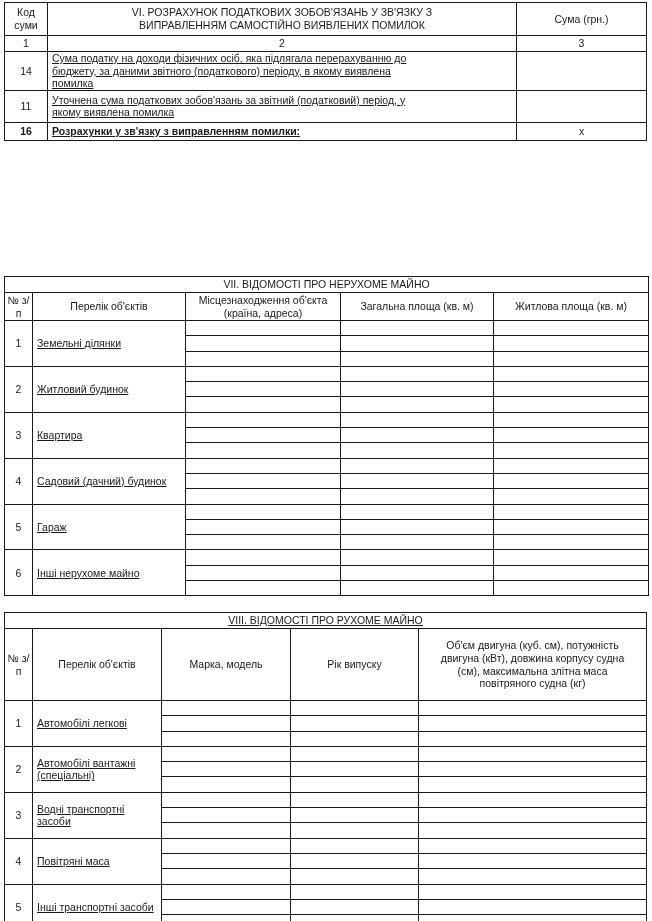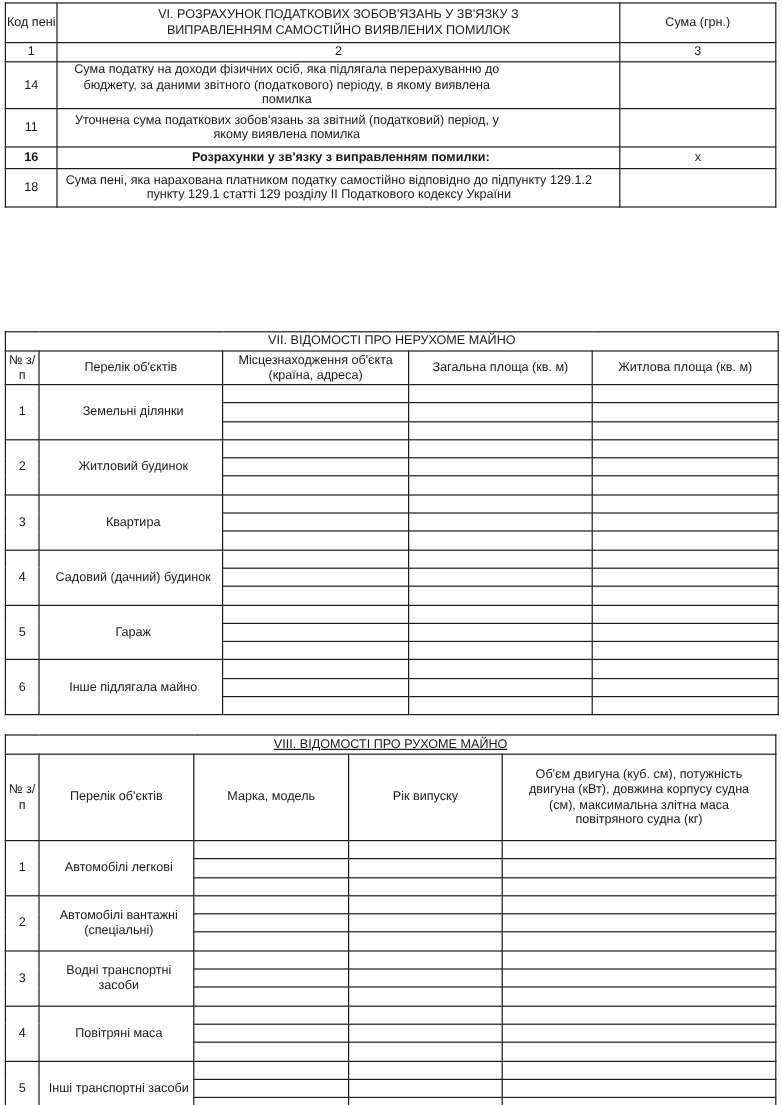--- a/index.html
+++ b/index.html
@@ -1,21 +1,21 @@
 <!DOCTYPE html>
 <html><head>
 <meta charset="utf-8">
 <style>
   * { box-sizing: border-box; margin: 0; padding: 0; }
   html, body { width: 652px; height: 921px; background: #ffffff; overflow: hidden; }
   body { font-family: "Liberation Sans", sans-serif; font-size: 10.5px; color: #1a1a1a; position: relative; }
   table { border-collapse: collapse; table-layout: fixed; position: absolute; }
   td, th { border: 1.2px solid #1a1a1a; font-weight: normal; vertical-align: middle; line-height: 1.2; }
   .c { text-align: center; }
-  .l { text-align: center; padding-left: 4px; }
+  .l { text-align: left; padding-left: 4px; text-decoration: underline; }
   .b { font-weight: bold; margin-left: 20px; }
 
   
   #t6 { left: 4px; top: 2px; width: 642px; }
   #t6 .hd td { height: 33px; }
   #t6 .num td { height: 16px; }
   #t6 .r2 td { height: 32px; }
   #t6 .r1 td { height: 18px; }
 
   
@@ -34,21 +34,21 @@
 <body>
 
 <table id="t6">
   <colgroup>
       <col style="width:43px">
       <col style="width:469px">
       <col style="width:130px">
     </colgroup>
   <tbody>
       <tr class="hd">
-    <td class="c">Код пені</td>
+    <td class="c">Код суми</td>
     <td class="c" style="padding:0 40px;">VI. РОЗРАХУНОК ПОДАТКОВИХ ЗОБОВ'ЯЗАНЬ У ЗВ'ЯЗКУ З ВИПРАВЛЕННЯМ САМОСТІЙНО ВИЯВЛЕНИХ ПОМИЛОК</td>
     <td class="c">Сума (грн.)</td>
   </tr>
   <tr class="num">
     <td class="c">1</td>
     <td class="c">2</td>
     <td class="c">3</td>
   </tr>
   <tr class="r2">
     <td class="c">14</td>
@@ -57,25 +57,20 @@
   </tr>
   <tr class="r2">
     <td class="c">11</td>
     <td class="l" style="padding-right:90px">Уточнена сума податкових зобов'язань за звітний (податковий) період, у якому виявлена помилка</td>
     <td></td>
   </tr>
   <tr class="r1">
     <td class="c b">16</td>
     <td class="l b">Розрахунки у зв'язку з виправленням помилки:</td>
     <td class="c">x</td>
-  </tr>
-  <tr class="r2">
-    <td class="c">18</td>
-    <td class="l" style="padding-right:20px">Сума пені, яка нарахована платником податку самостійно відповідно до підпункту 129.1.2 пункту 129.1 статті 129 розділу ІІ Податкового кодексу України</td>
-    <td></td>
   </tr>
 </tbody>
   </table>
 
 <table id="t7">
   <colgroup>
       <col style="width:28px">
       <col style="width:153px">
       <col style="width:155px">
       <col style="width:153px">
@@ -174,21 +169,21 @@
         <td></td>
         <td></td>
       </tr>
       <tr class="sub">
         <td></td>
         <td></td>
         <td></td>
       </tr>
       <tr class="sub">
         <td rowspan="3" class="c">6</td>
-        <td rowspan="3" class="l">Інше підлягала майно</td>
+        <td rowspan="3" class="l">Інші нерухоме майно</td>
         <td></td>
         <td></td>
         <td></td>
       </tr>
       <tr class="sub">
         <td></td>
         <td></td>
         <td></td>
       </tr>
       <tr class="sub">

